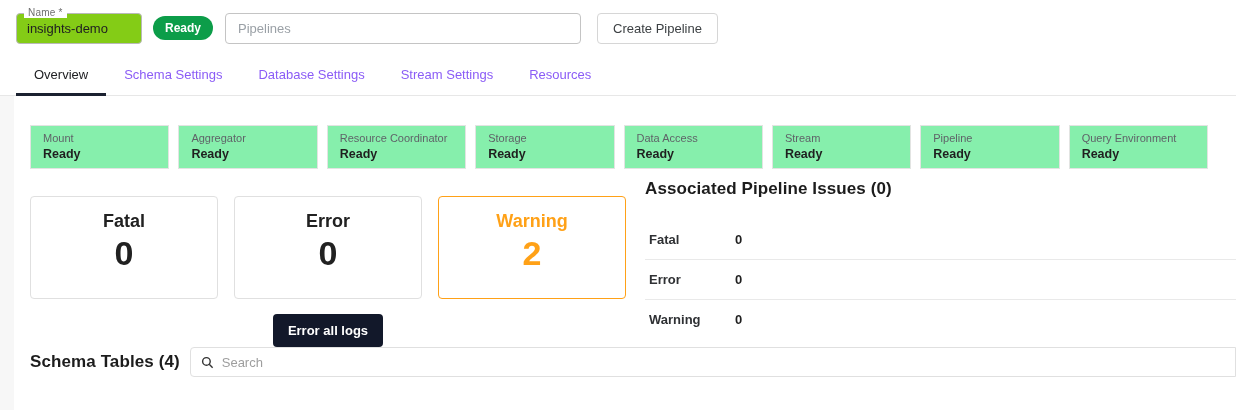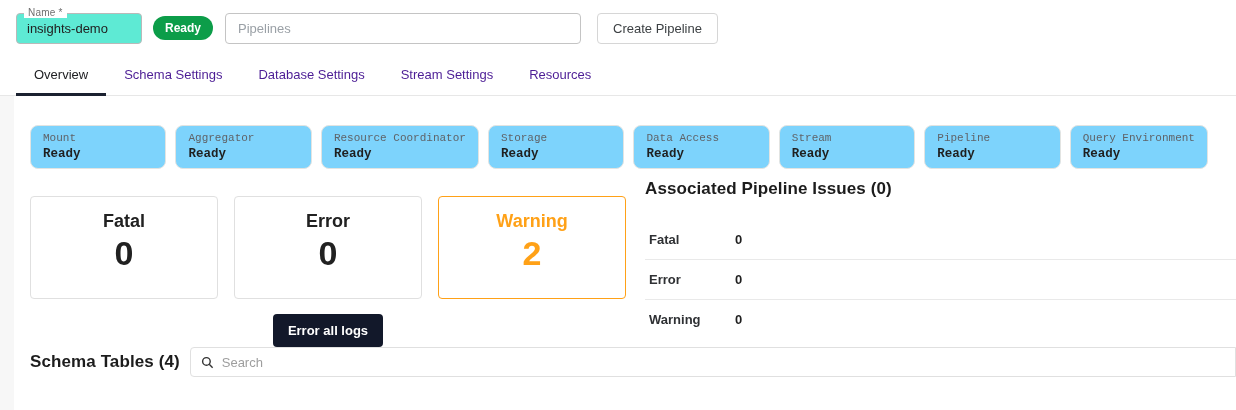--- a/index.html
+++ b/index.html
@@ -6,41 +6,41 @@
   html,body { width:1236px; height:410px; }
   body {
     font-family: "Liberation Sans", sans-serif;
     background:#ffffff; color:#1f1f1f;
     position:relative; overflow:hidden;
     -webkit-font-smoothing:antialiased;
   }
 
   
   .topbar { height:56px; display:flex; align-items:center; padding-left:16px; background:#fff; }
-  .name-field { position:relative; width:126px; height:31px; border:1px solid #b9b9b9; border-radius:4px; background:#5eead4;text-decoration:underline; }
+  .name-field { position:relative; width:126px; height:31px; border:1px solid #b9b9b9; border-radius:4px; background:#84cc16;text-decoration:underline; }
   .name-field .float-label { position:absolute; top:-7px; left:7px; background:#fff; padding:0 4px; font-size:10px; color:#6f6f6f; letter-spacing:.2px; }
   .name-field input { width:100%; height:100%; border:none; outline:none; background:transparent; padding:0 10px; font-size:13px; color:#212121; font-family:inherit; }
   .chip { margin-left:11px; background:#0c9d49; color:#fff; font-size:12px; font-weight:bold; border-radius:13px; padding:6px 12px; line-height:1; }
   .pipelines-input { margin-left:12px; width:356px; height:31px; border:1px solid #c4c4c4; border-radius:4px; padding:0 12px; font-size:13px; color:#212121; outline:none; font-family:inherit; }
   .pipelines-input::placeholder { color:#9aa0a6; }
   .create-btn { margin-left:16px; height:31px; padding:0 15px; background:#fff; border:1px solid #d6d6d6; border-radius:4px; font-size:13px; color:#3c4043; font-family:inherit; cursor:pointer; }
 
   
   .tabs { height:40px; display:flex; align-items:stretch; padding-left:16px; border-bottom:1px solid #e7e7e7; background:#fff; }
-  .tab { display:flex; align-items:center; padding:0 18px; font-size:13px; color:#4c1d95; border-bottom:3px solid transparent; margin-bottom:-1px; cursor:pointer; }
+  .tab { display:flex; align-items:center; padding:0 18px; font-size:13px; color:#8b5cf6; border-bottom:3px solid transparent; margin-bottom:-1px; cursor:pointer; }
   .tab.active { color:#202124; border-bottom-color:#1b2130; }
 
   
   .page { display:flex; height:314px; background:#f7f7f7; }
   .gutter { width:14px; background:#f7f7f7; }
   .content { flex:1; background:#fff; padding:29px 0 0 16px; }
 
   
   .status-row { display:flex; gap:9px; margin-right:28px; }
-  .svc-card { flex:1; border:1px solid #e2e4e2; border-radius:8px; padding:6px 12px 7px; background:#7dd3fc;font-family:Liberation Mono, monospace; }
+  .svc-card { flex:1; border:1px solid #e2e4e2; border-radius:0; padding:6px 12px 7px; background:#86efac; }
   .svc-card .svc-name { font-size:11px; color:#5f6368; margin-bottom:3px; white-space:nowrap; }
   .svc-card .svc-status { font-size:12.5px; font-weight:bold; color:#1f1f1f; }
 
   
   .columns { display:flex; margin-top:10px; }
   .col-left { width:615px; flex:0 0 auto; }
   .col-right { flex:1; }
   .section-heading { font-size:17px; font-weight:bold; color:#1c1c1c; letter-spacing:.1px; }
 
   

